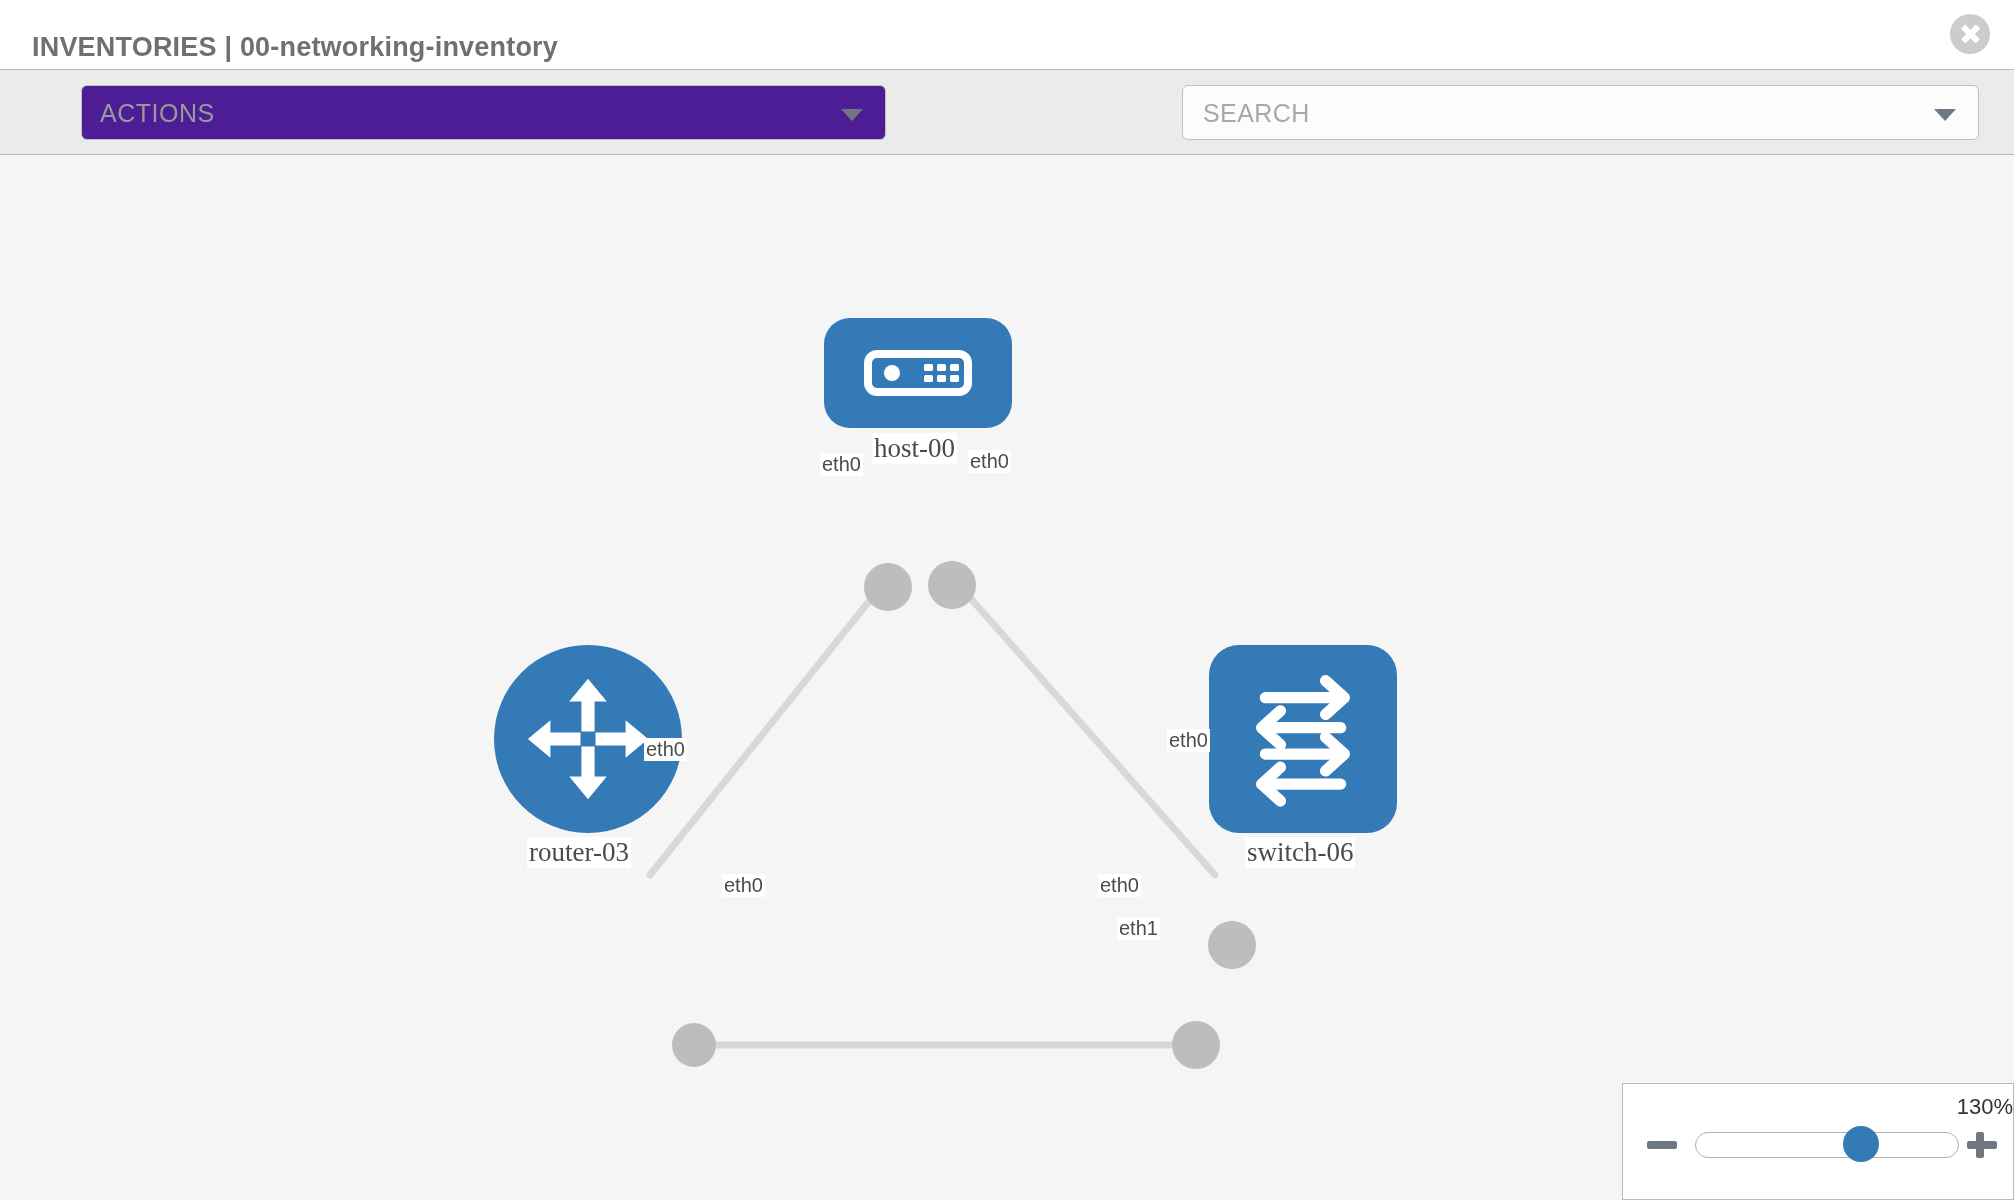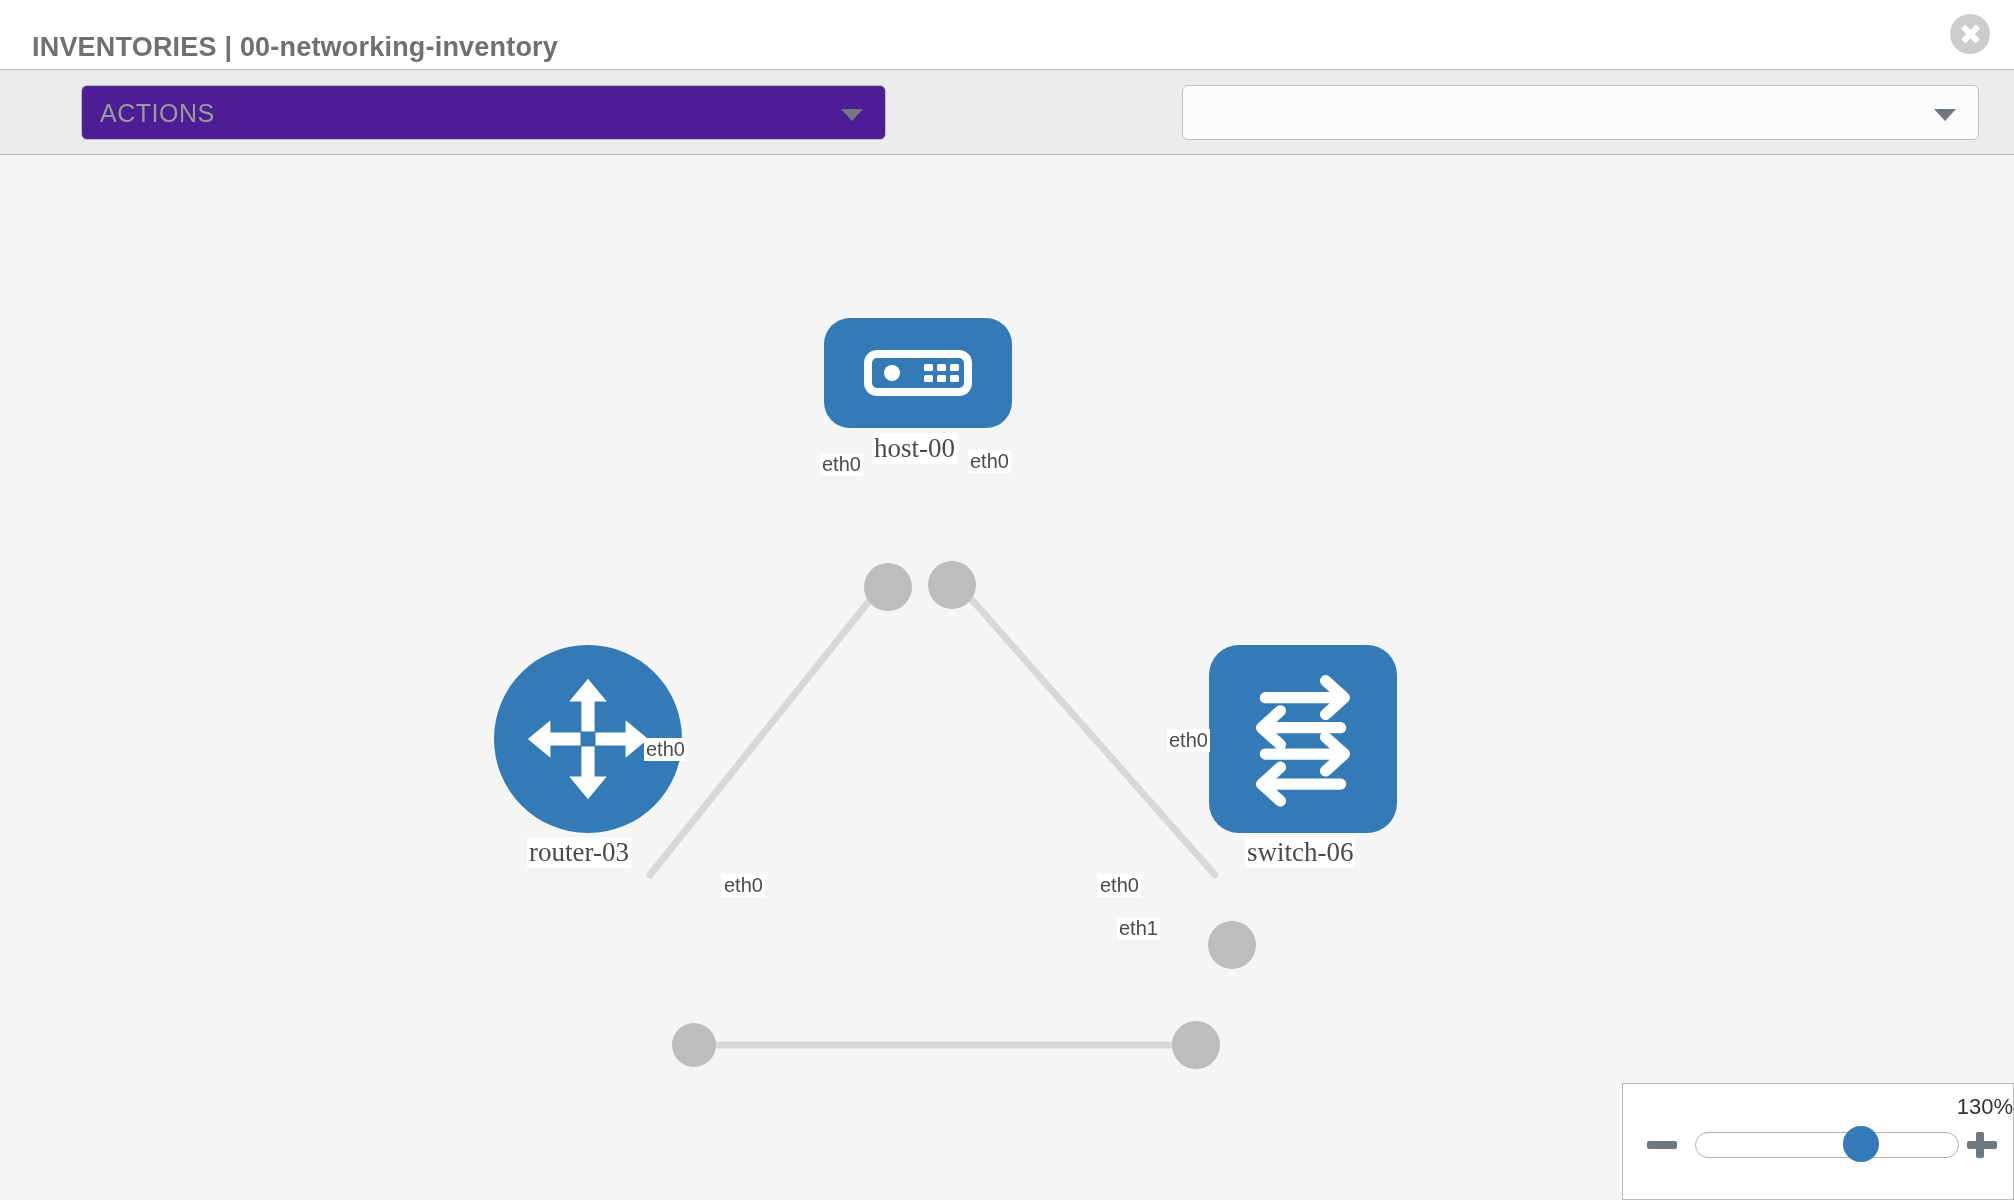--- a/index.html
+++ b/index.html
@@ -219,20 +219,21 @@
         <g fill="none" stroke="#6f7880" stroke-width="4.4" stroke-linecap="round">
           <circle cx="15.5" cy="16.5" r="8.2"></circle>
           <path d="M21.4 22.4 L35.5 36.0"></path>
           <path d="M31.0 26.0 L35.8 30.2"></path>
           <path d="M26.6 30.6 L30.0 33.8"></path>
         </g>
       </svg>
     </div>
 
     <div class="search-box">
+      <input type="text" placeholder="SEARCH" style="">
       <span class="caret"></span>
     </div>
   </div>
 
   <div class="canvas">
 
     <svg class="graph-svg" width="2014" height="1045">
 
       <g stroke="#d8d8d8" stroke-width="7" stroke-linecap="round">
         <line x1="890" y1="420" x2="650" y2="720"></line>

